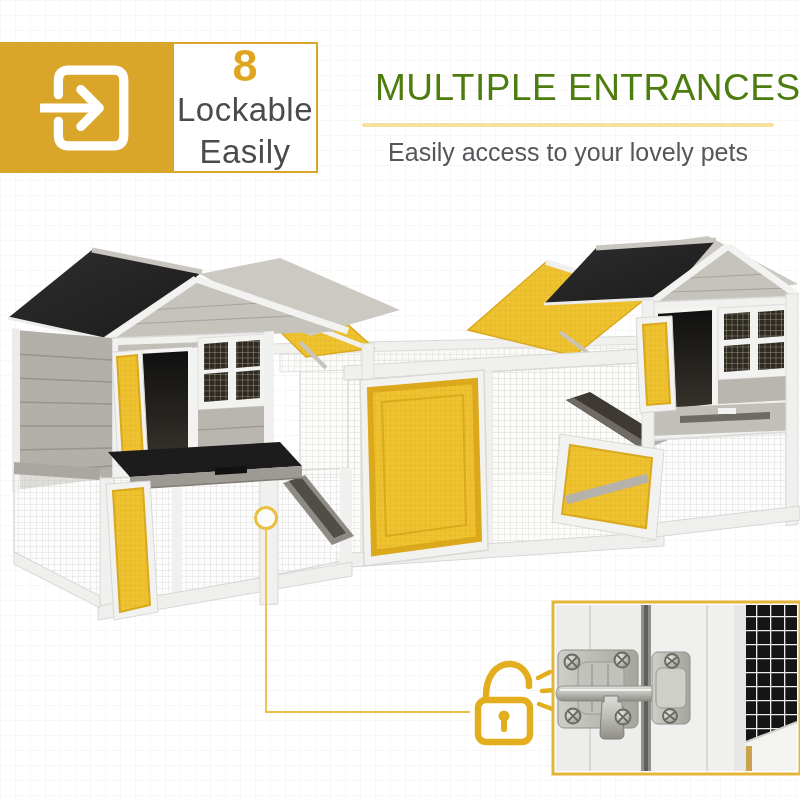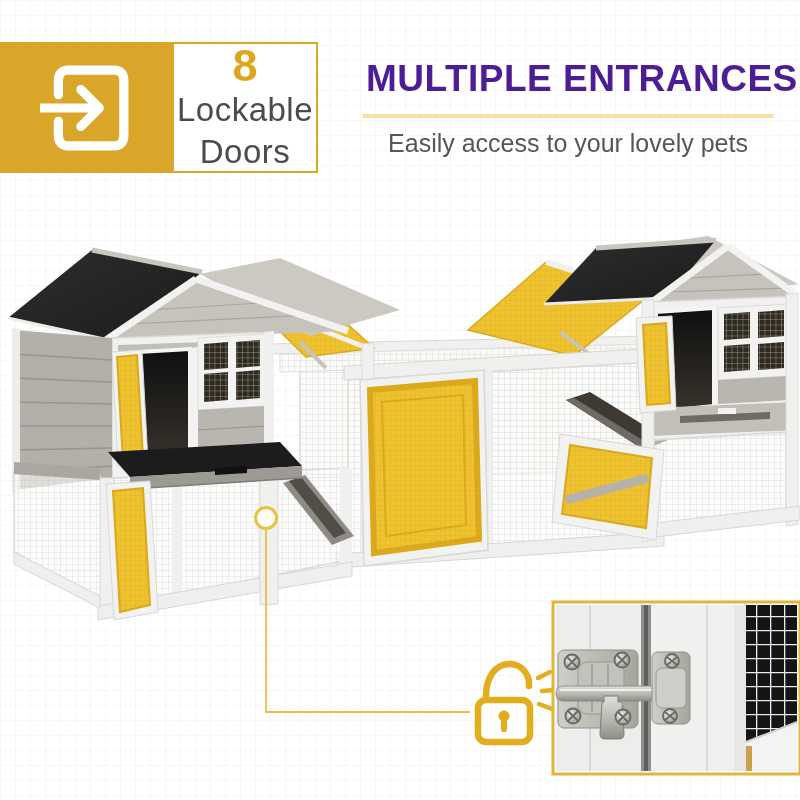--- a/index.html
+++ b/index.html
@@ -11,21 +11,21 @@
   #scene{position:absolute;left:0;top:0;}
   
   .badge{position:absolute;left:0;top:42px;height:131px;display:flex;}
   .badge-icon-box{width:172px;height:131px;background:#DAA62A;display:flex;align-items:center;justify-content:center;}
   .badge-stat{width:146px;height:131px;background:#ffffff;border:2px solid #DAA62A;box-sizing:border-box;
     display:flex;flex-direction:column;align-items:center;justify-content:center;}
   .badge-count{font-size:45px;font-weight:bold;color:#DFA51F;line-height:1.05;}
   .badge-line{font-size:33px;color:#4a4b4d;line-height:1.28;letter-spacing:.5px;}
   
   .headline{position:absolute;left:362px;top:56px;width:412px;text-align:center;}
-  .headline h1{margin:4px;font-size:37px;font-weight:bold;color:#4c1d95;letter-spacing:.5px;white-space:nowrap;line-height:1;}
+  .headline h1{margin:13px;font-size:37px;font-weight:normal;color:#4d7c0f;letter-spacing:.5px;white-space:nowrap;line-height:1;}
   .headline .rule{height:4px;background:#F5E2A0;border-radius:2px;margin-top:17px;}
   .headline p{margin:13px 0 4px 0;font-size:25px;color:#55565a;white-space:nowrap;line-height:1;}
 </style>
 </head>
 <body>
 
 <svg id="scene" width="800" height="800" viewBox="0 0 800 800">
   <defs>
     <pattern id="paper" width="15" height="15" patternUnits="userSpaceOnUse">
       <path d="M15 0H0V15" fill="none" stroke="#f1f0ec" stroke-width="1"></path>
@@ -324,21 +324,21 @@
   <div class="badge-icon-box">
     <svg width="92" height="92" viewBox="0 0 90 90">
       <path d="M18 32 L18 18 Q18 8 28 8 L72 8 Q82 8 82 18 L82 72 Q82 82 72 82 L28 82 Q18 82 18 72 L18 58" fill="none" stroke="#ffffff" stroke-width="9" stroke-linecap="round"></path>
       <line x1="2" y1="45" x2="52" y2="45" stroke="#ffffff" stroke-width="9" stroke-linecap="round"></line>
       <path d="M40 27 L58 45 L40 63" fill="none" stroke="#ffffff" stroke-width="9" stroke-linecap="round" stroke-linejoin="round"></path>
     </svg>
   </div>
   <div class="badge-stat">
     <div class="badge-count">8</div>
     <div class="badge-line">Lockable</div>
-    <div class="badge-line">Doors</div>
+    <div class="badge-line">Easily</div>
   </div>
 </div>
 
 <div class="headline">
   <h1>MULTIPLE ENTRANCES</h1>
   <div class="rule"></div>
   <p>Easily access to your lovely pets</p>
 </div>
 
 </body></html>

